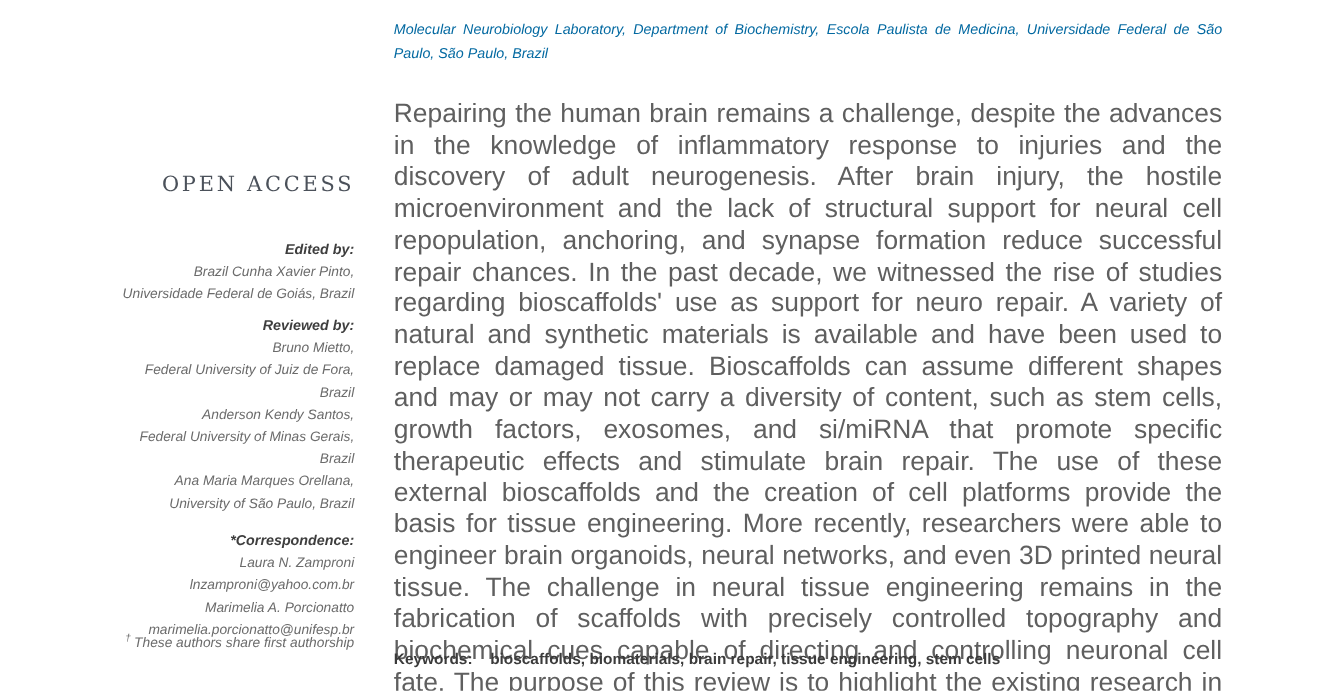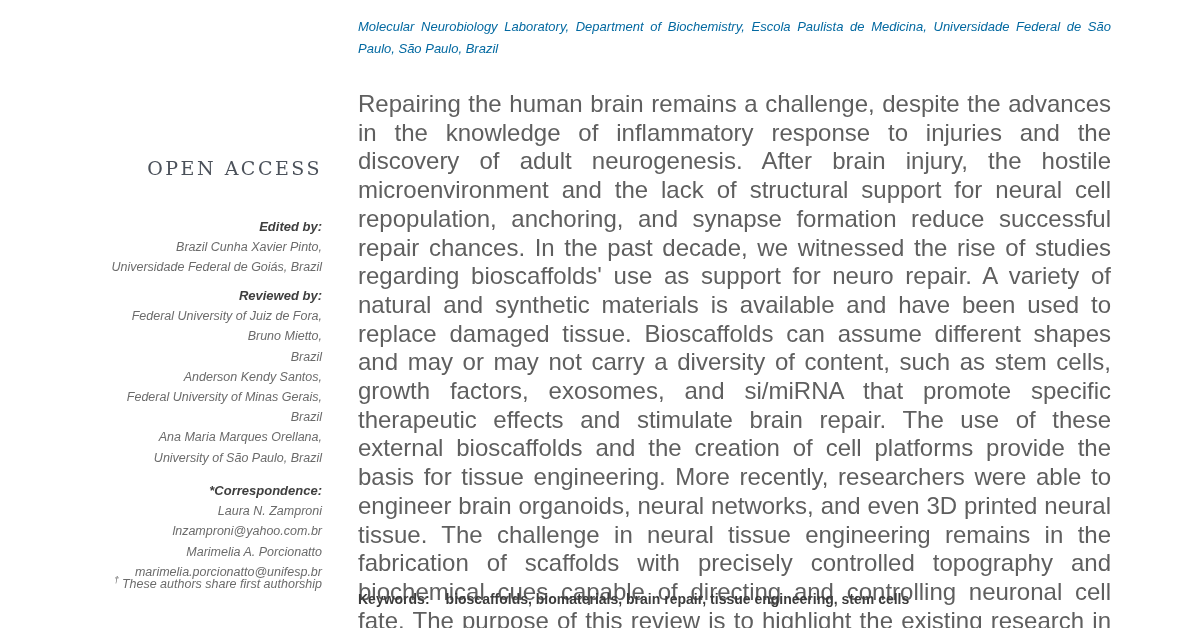--- a/index.html
+++ b/index.html
@@ -122,22 +122,22 @@
     <div class="open-access">OPEN ACCESS</div>
 
     <div class="side-block blk-edited">
       <div class="side-label">Edited by:</div>
       <div class="side-line">Brazil Cunha Xavier Pinto,</div>
       <div class="side-line">Universidade Federal de Goiás, Brazil</div>
     </div>
 
     <div class="side-block blk-reviewed">
       <div class="side-label">Reviewed by:</div>
+      <div class="side-line">Bruno Mietto,</div>
       <div class="side-line">Federal University of Juiz de Fora,</div>
-      <div class="side-line">Bruno Mietto,</div>
       <div class="side-line">Brazil</div>
       <div class="side-line">Anderson Kendy Santos,</div>
       <div class="side-line">Federal University of Minas Gerais,</div>
       <div class="side-line">Brazil</div>
       <div class="side-line">Ana Maria Marques Orellana,</div>
       <div class="side-line">University of São Paulo, Brazil</div>
     </div>
 
     <div class="side-block blk-correspondence">
       <div class="side-label">*Correspondence:</div>

